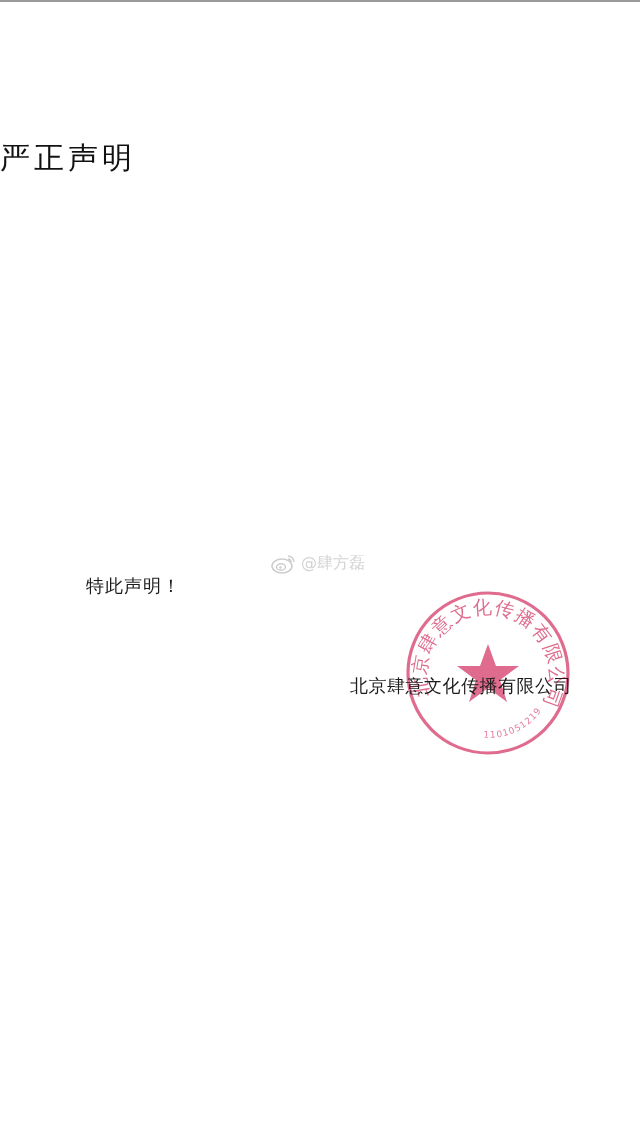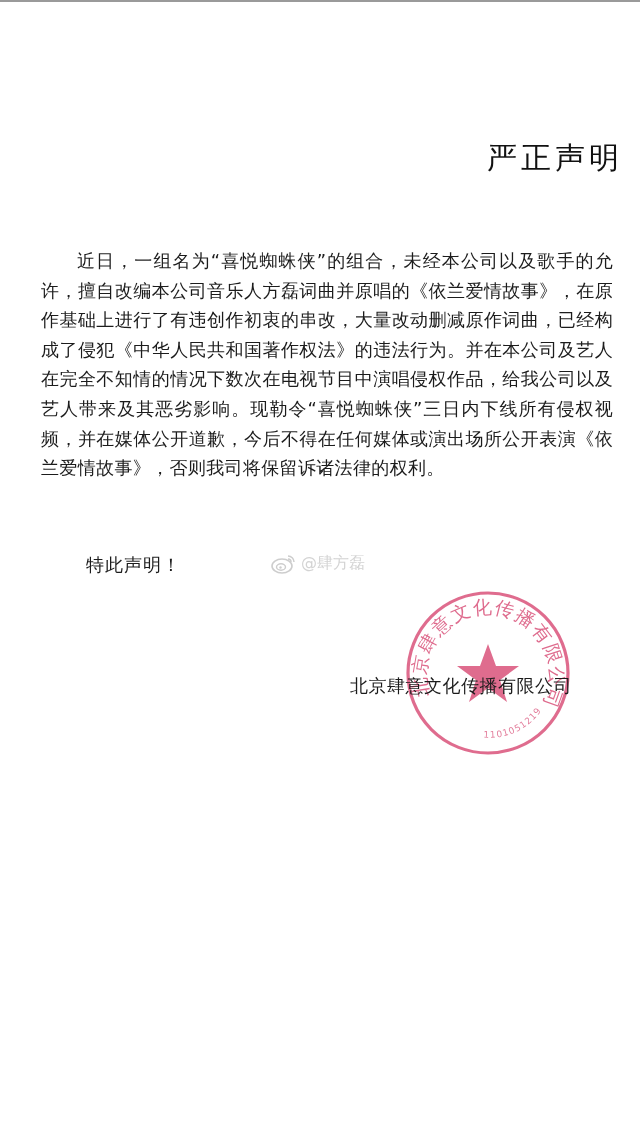--- a/index.html
+++ b/index.html
@@ -19,21 +19,21 @@
       position: absolute;
       left: 0; top: 0;
       width: 640px; height: 2px;
       background: #9a9a9a;
     }
     .doc-title {
       position: absolute;
       top: 138px;
       left: 0;
       width: 623px;
-      text-align: right;
+      text-align: left;
       font-family: "DejaVu Serif", "Liberation Serif", serif;
       font-size: 30px;
       letter-spacing: 4px;
       color: #111;
       line-height: 40px;
     }
     .body-text {
       position: absolute;
       left: 41px;
       top: 246px;
@@ -50,21 +50,21 @@
     .para-main {
       text-indent: 36px;
     }
     .para-closing {
       text-indent: 36px;
       margin-top: 3px !important;
     }
     .statement-end {
       position: absolute;
       left: 86px;
-      top: 553px;
+      top: 574px;
       font-size: 18px;
       color: #1c1c1c;
       letter-spacing: 1px;
     }
     .watermark {
       position: absolute;
       left: 271px;
       top: 552px;
       display: flex;
       align-items: center;
@@ -92,21 +92,20 @@
     }
   </style>
 </head>
 <body>
 
 <div class="top-rule"></div>
 
 <div class="doc-title">严正声明</div>
 
 <div class="body-text">
-  <p class="para-main">近日，一组名为“喜悦蜘蛛侠”的组合，未经本公司以及歌手的允许，擅自改编本公司音乐人方磊词曲并原唱的《依兰爱情故事》，在原作基础上进行了有违创作初衷的串改，大量改动删减原作词曲，已经构成了侵犯《中华人民共和国著作权法》的违法行为。并在本公司及艺人在完全不知情的情况下数次在电视节目中演唱侵权作品，给我公司以及艺人带来及其恶劣影响。现勒令“喜悦蜘蛛侠”三日内下线所有侵权视频，并在媒体公开道歉，今后不得在任何媒体或演出场所公开表演《依兰爱情故事》，否则我司将保留诉诸法律的权利。</p>
 </div>
 
 <div class="statement-end">特此声明！</div>
 
 <div class="watermark">
   <span>
     <svg width="26" height="22" viewBox="0 0 26 22">
       <ellipse cx="11" cy="14" rx="10" ry="7" fill="none" stroke="#c8c8c8" stroke-width="1.6"></ellipse>
       <ellipse cx="10" cy="15" rx="4.5" ry="3.2" fill="none" stroke="#c8c8c8" stroke-width="1.4"></ellipse>
       <circle cx="9.5" cy="15.5" r="1.2" fill="#c8c8c8"></circle>

